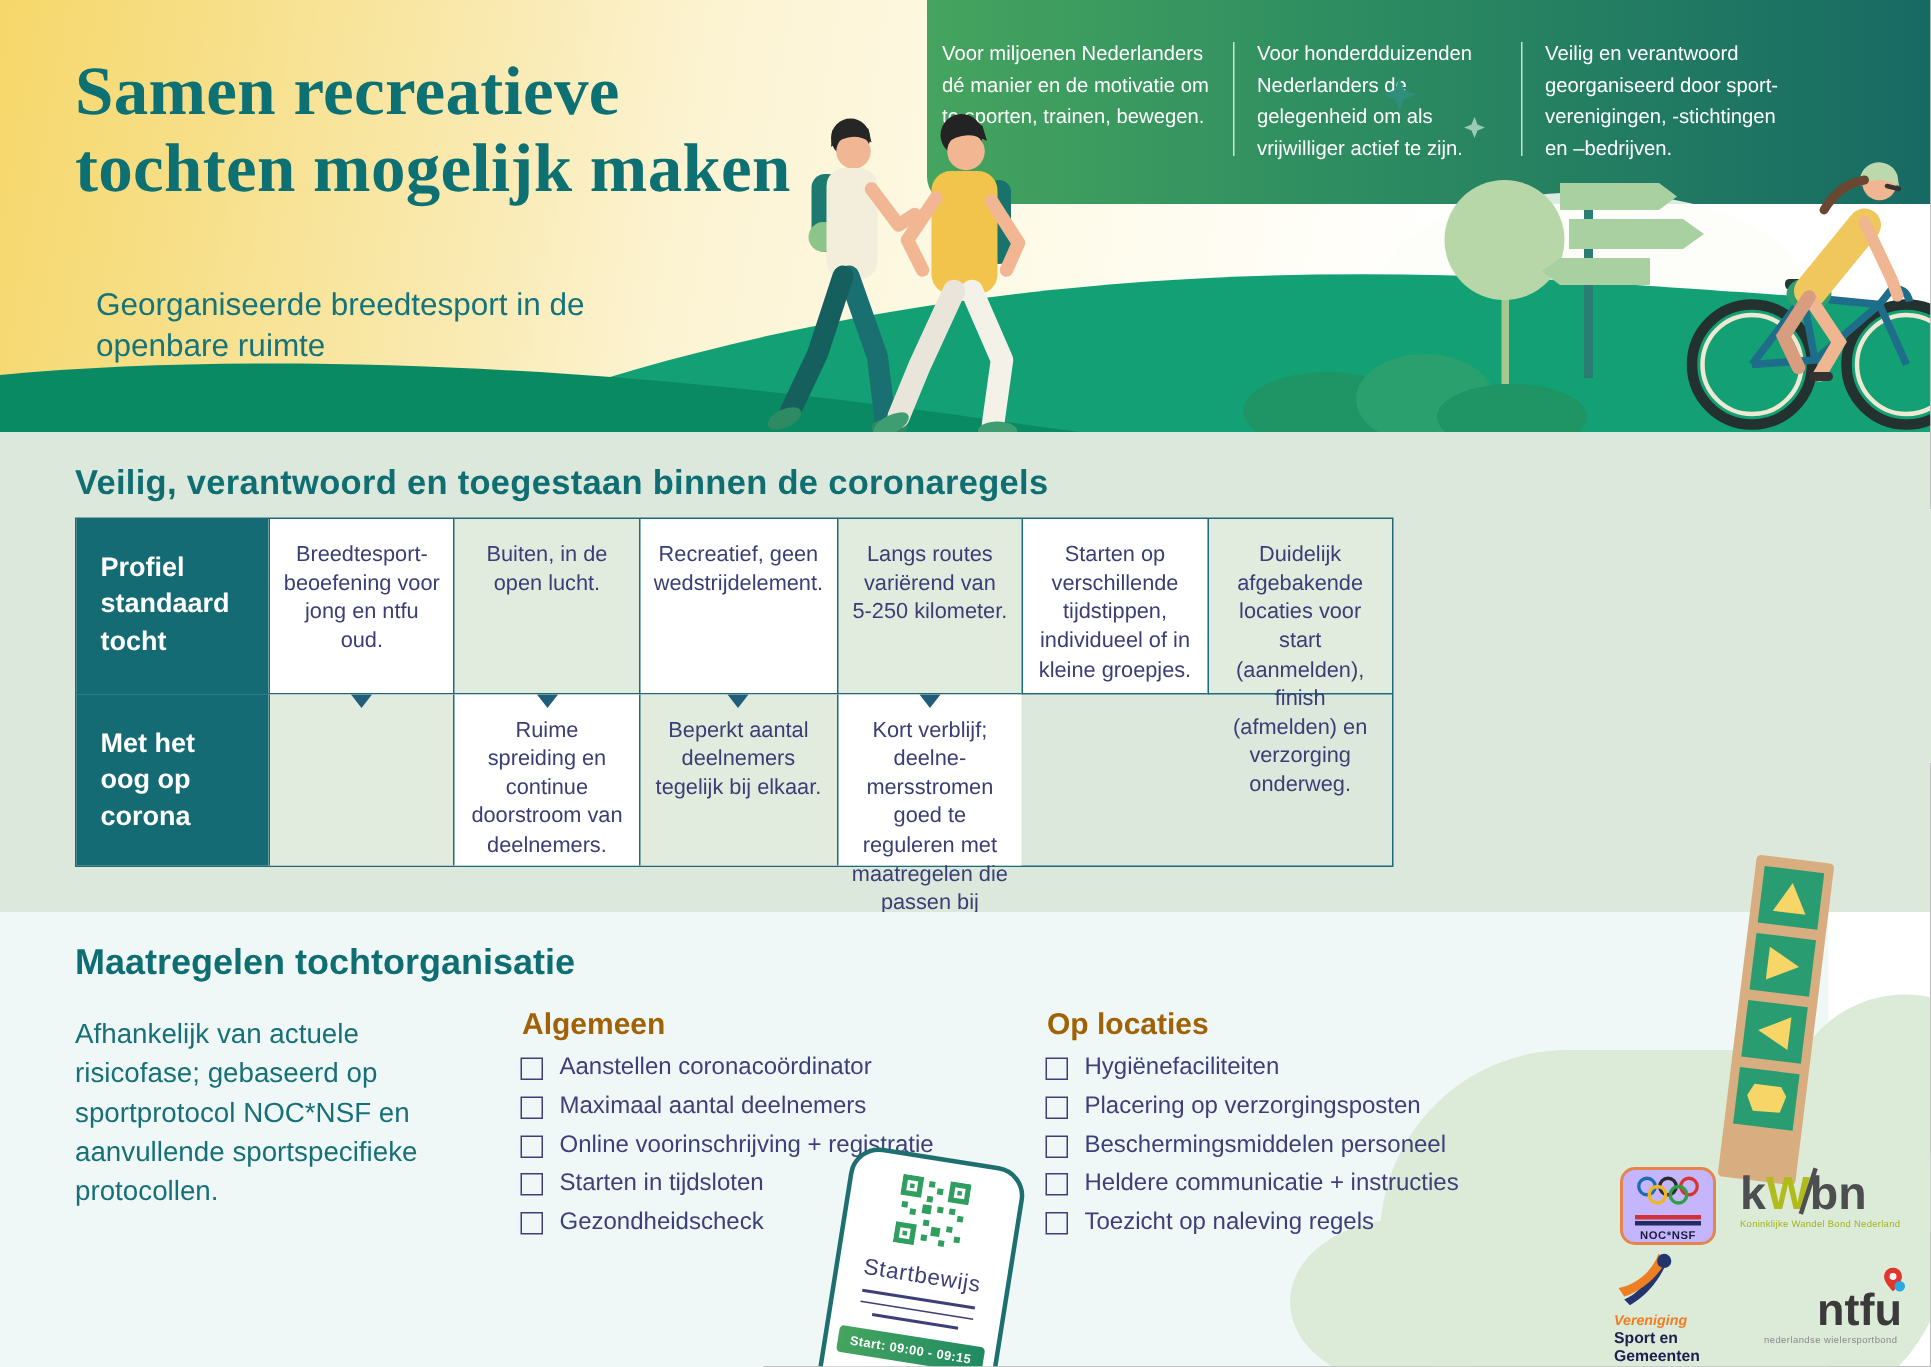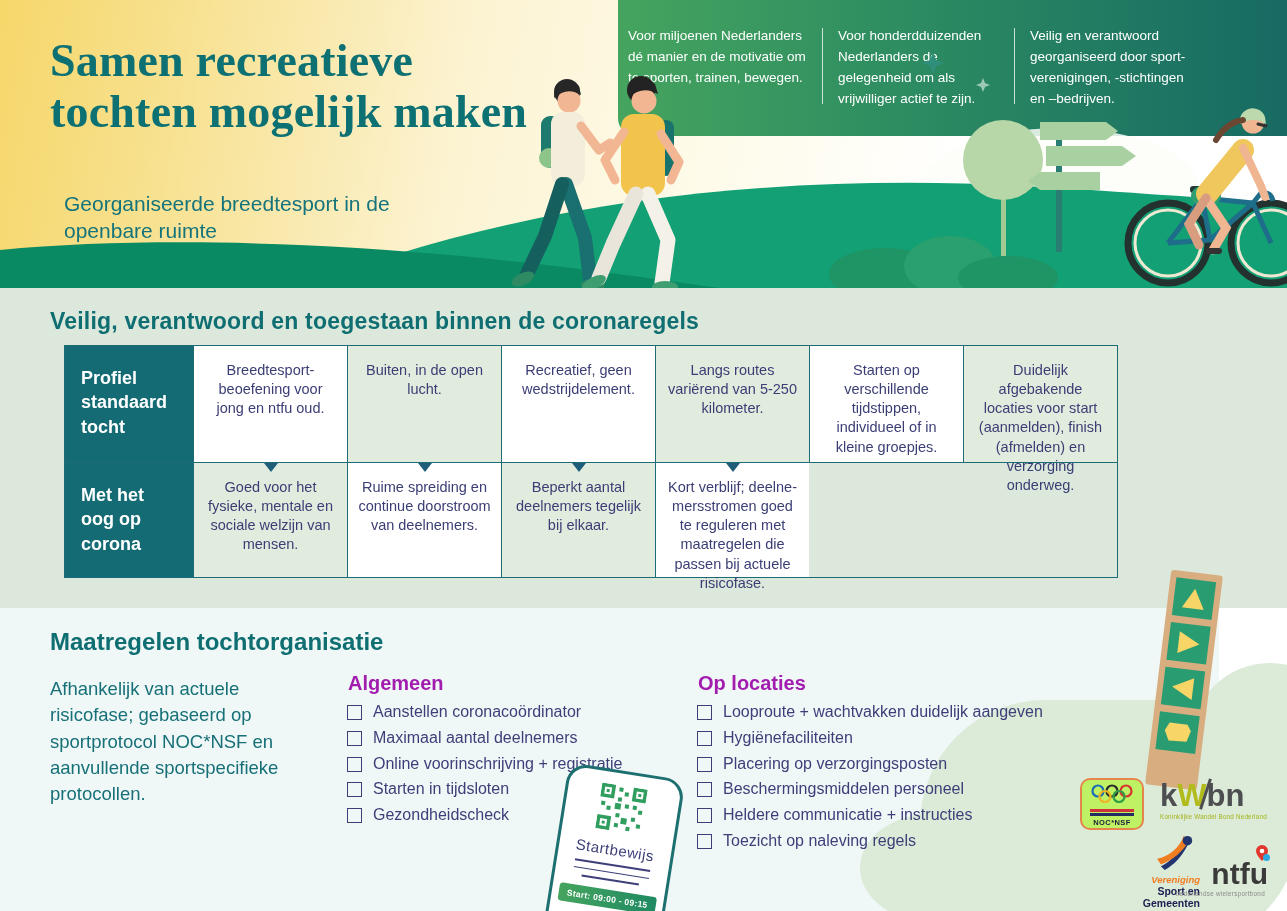--- a/index.html
+++ b/index.html
@@ -18,67 +18,67 @@
   .fact-divider{position:absolute;top:28px;width:1px;height:76px;background:rgba(255,255,255,.75);}
   .fd-1{left:822px;} .fd-2{left:1014px;}
   .hero-title{position:absolute;left:50px;top:36px;width:500px;color:#0d7073;
         font-size:46px;line-height:1.1;font-weight:700;letter-spacing:.2px;}
   .hero-subtitle{position:absolute;left:64px;top:190px;width:340px;color:#15747b;
         font-size:21px;line-height:1.3;font-weight:500;}
   .hero-art{position:absolute;left:0;top:0;width:1287px;height:288px;pointer-events:none;}
   
   .band{position:absolute;left:0;top:288px;width:1287px;height:320px;background:#dce8dc;}
   .band-heading{position:absolute;left:50px;top:20px;color:#0e6e71;font-size:23px;font-weight:700;letter-spacing:.2px;}
-  .ctable{position:absolute;left:64px;top:57px;width:1054px;display:grid;
+  .ctable{position:absolute;left:50px;top:57px;width:879px;display:grid;
         grid-template-columns:128px repeat(6,1fr);grid-template-rows:117px 114px;
         border:1.5px solid #1e6b78;box-sizing:border-box;}
   .ctable .cell{border-left:1px solid #1e6b78;box-sizing:border-box;position:relative;
         font-size:14.5px;color:#3b3e74;text-align:center;padding:15px 9px 8px;line-height:1.32;}
   .ctable .rowhead{border-left:none;background:#156b74;color:#ffffff;font-size:18px;font-weight:700;
         text-align:left;padding:20px 12px 8px 16px;line-height:1.35;}
   .ctable .r1{border-bottom:1px solid #1e6b78;}
   .cell.white{background:#ffffff;} .cell.green{background:#e1ecdf;}
   .tri{position:absolute;top:0;left:50%;transform:translateX(-50%);width:0;height:0;
        border-left:7px solid transparent;border-right:7px solid transparent;border-top:9px solid #1f5d78;}
   
   .bottom{position:absolute;left:0;top:608px;width:1219px;height:303px;background:#f0f8f7;}
   .blob{position:absolute;background:#dcead8;border-radius:50%;}
   .bottom-heading{position:absolute;left:50px;top:20px;color:#0e6e71;font-size:24px;font-weight:700;}
   .intro{position:absolute;left:50px;top:68px;width:258px;color:#177078;font-size:18.5px;line-height:1.42;}
-  .col-heading{position:absolute;color:#a21caf;font-size:20px;font-weight:700;}
+  .col-heading{position:absolute;color:#a16207;font-size:20px;font-weight:700;}
   .ch-algemeen{left:348px;top:64px;} .ch-locaties{left:698px;top:64px;}
   .checklist{position:absolute;list-style:none;margin:0;padding:0;}
   .cl-algemeen{left:347px;top:96px;} .cl-locaties{left:697px;top:96px;}
   .checklist li{display:flex;align-items:flex-start;margin-bottom:9px;color:#3c3f78;font-size:16px;line-height:1.05;}
   .cbox{flex:none;width:13px;height:13px;border:1.6px solid #3c3f78;margin-right:11px;margin-top:1px;background:transparent;}
   
   .phone{position:absolute;left:552px;top:770px;width:118px;height:210px;transform:rotate(9deg);
          background:#ffffff;border:3.5px solid #1d6f70;border-radius:20px;box-sizing:border-box;text-align:center;}
   .phone-title{margin-top:6px;color:#3c3f78;font-size:15px;letter-spacing:.5px;}
   .phone-line{height:1.6px;background:#3c3f78;margin:6px auto 0;}
   .pl-1,.pl-2{width:76px;} .pl-3{width:58px;}
   .phone-badge{display:inline-block;margin-top:9px;padding:4px 8px;border-radius:3px;
          background:linear-gradient(90deg,#45a45e,#1f8a62);color:#fff;font-size:8.5px;font-weight:700;letter-spacing:.3px;}
   
   .post{position:absolute;left:1158px;top:572px;width:52px;height:216px;transform:rotate(7deg);
         background:#d8ae80;border-radius:3px;text-align:center;}
   .post-sq{width:40px;height:38px;background:#2a9c72;margin:7px auto 0;display:flex;align-items:center;justify-content:center;}
   
   .logo{position:absolute;}
-  .logo-nocnsf{left:1080px;top:778px;width:64px;height:52px;background:#bef264;border:2px solid #e5854b;
+  .logo-nocnsf{left:1080px;top:778px;width:64px;height:52px;background:#c4b5fd;border:2px solid #e5854b;
         border-radius:10px;text-align:center;padding-top:4px;box-sizing:border-box;}
   .noc-stripe{width:44px;height:3px;margin:1px auto 0;}
   .noc-red{background:#cf3339;} .noc-navy{background:#232d62;}
   .noc-label{font-size:7.5px;font-weight:700;color:#1c1c3a;margin-top:2px;letter-spacing:.4px;}
   .logo-kwbn{left:1160px;top:780px;width:108px;text-align:left;}
   .kwbn-word{font-size:31px;font-weight:700;color:#4d4e50;line-height:1;position:relative;display:inline-block;}
   .kwbn-w{color:#b2bb1c;} 
   .kwbn-slash{position:absolute;left:44px;top:-2px;width:2.5px;height:32px;background:#4d4e50;transform:rotate(18deg);}
   .kwbn-sub{font-size:6.3px;color:#a3b41a;margin-top:2px;letter-spacing:.2px;}
-  .logo-vsg{left:1100px;top:834px;width:100px;text-align:right;}
+  .logo-vsg{left:1076px;top:834px;width:100px;text-align:left;}
   .vsg-line1{font-size:9.5px;font-weight:700;font-style:italic;color:#ef7d21;margin-top:-2px;}
   .vsg-line2{font-size:10.5px;font-weight:700;color:#1d1d4f;}
   .logo-ntfu{left:1176px;top:845px;width:92px;text-align:left;}
   .ntfu-row{display:flex;align-items:flex-end;flex-direction:column;}
   .ntfu-word{font-size:30px;font-weight:700;color:#3a3a3a;line-height:.85;margin-left:2px;position:relative;}
   .ntfu-dot{position:absolute;right:-2px;top:-7px;width:7px;height:7px;border-radius:50%;background:#2aa9e0;}
   .ntfu-sub{font-size:6.3px;color:#8a8a8a;margin-top:3px;letter-spacing:.3px;}
 </style>
 </head>
 <body>
@@ -183,21 +183,21 @@
     <div class="ctable">
       <div class="cell rowhead r1">Profiel standaard tocht</div>
       <div class="cell white r1">Breedtesport-beoefening voor jong en ntfu oud.</div>
       <div class="cell green r1">Buiten, in de open lucht.</div>
       <div class="cell white r1">Recreatief, geen wedstrijdelement.</div>
       <div class="cell green r1">Langs routes variërend van 5-250 kilometer.</div>
       <div class="cell white r1">Starten op verschillende tijdstippen, individueel of in kleine groepjes.</div>
       <div class="cell green r1">Duidelijk afgebakende locaties voor start (aanmelden), finish (afmelden) en verzorging onderweg.</div>
 
       <div class="cell rowhead">Met het oog op corona</div>
-      <div class="cell green"><span class="tri"></span><span>Goed voor het fysieke, mentale en sociale welzijn van mensen.</span></div>
+      <div class="cell green"><span class="tri"></span></div>
       <div class="cell white"><span class="tri"></span><span>Ruime spreiding en continue doorstroom van deelnemers.</span></div>
       <div class="cell green"><span class="tri"></span><span>Beperkt aantal deelnemers tegelijk bij elkaar.</span></div>
       <div class="cell white"><span class="tri"></span><span>Kort verblijf; deelne-mersstromen goed te reguleren met maatregelen die passen bij actuele risicofase.</span></div>
     </div>
   </div>
 
   <div class="bottom">
     <div class="blob" style="left:920px;top:92px;width:380px;height:250px;border-radius:125px;"></div>
     <div class="blob" style="left:860px;top:205px;width:150px;height:110px;"></div>
     <div class="blob" style="left:1190px;top:55px;width:160px;height:160px;"></div>
@@ -224,24 +224,20 @@
           <span>Starten in tijdsloten</span>
         </li>
       <li>
           <span class="cbox"></span>
           <span>Gezondheidscheck</span>
         </li>
     </ul>
 
     <div class="col-heading ch-locaties">Op locaties</div>
     <ul class="checklist cl-locaties">
-      <li>
-          <span class="cbox"></span>
-          <span>Looproute + wachtvakken duidelijk aangeven</span>
-        </li>
       <li>
           <span class="cbox"></span>
           <span>Hygiënefaciliteiten</span>
         </li>
       <li>
           <span class="cbox"></span>
           <span>Placering op verzorgingsposten</span>
         </li>
       <li>
           <span class="cbox"></span>

